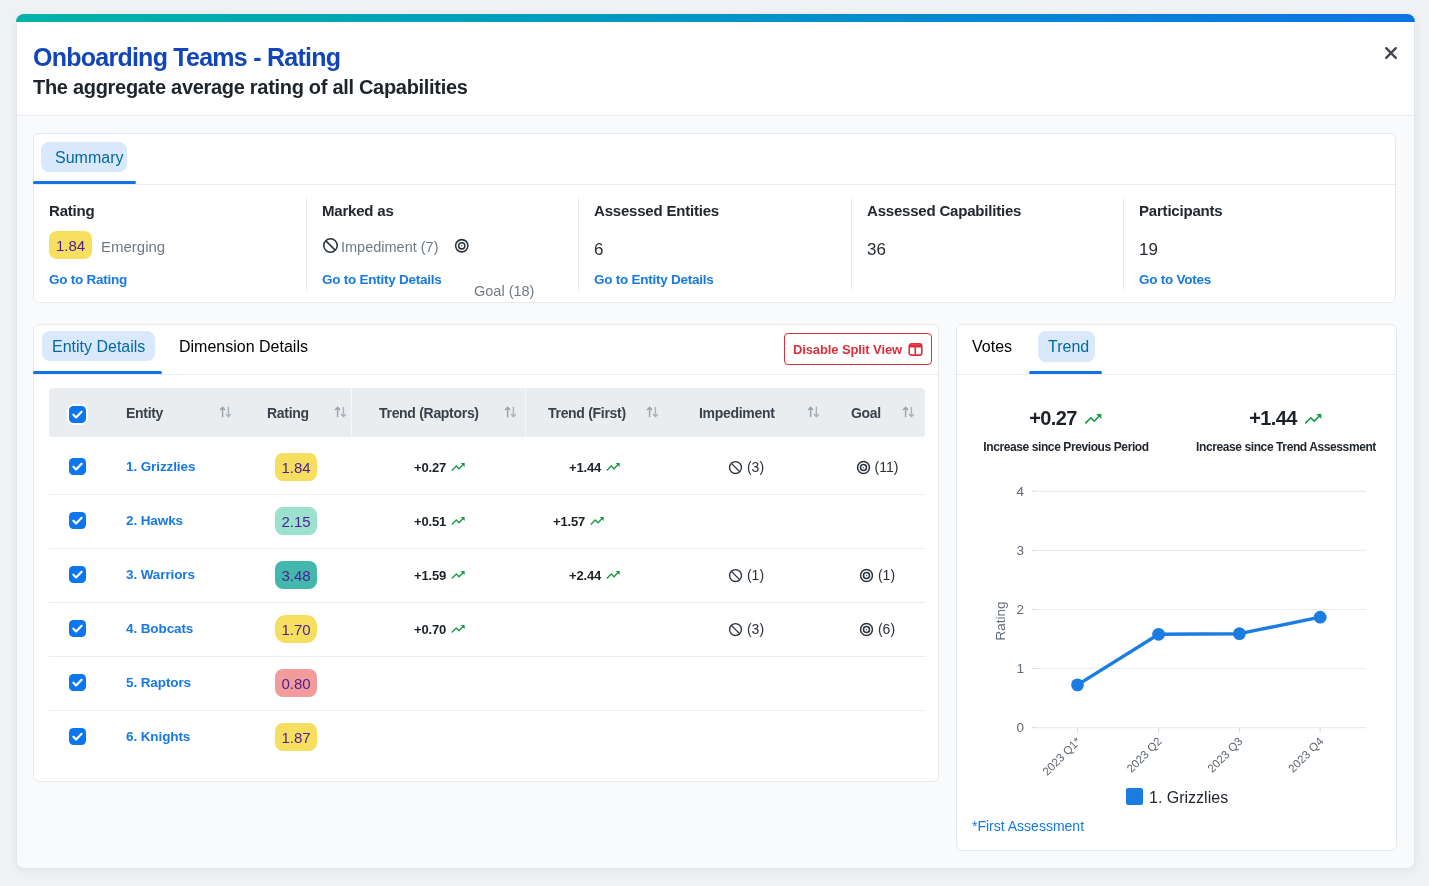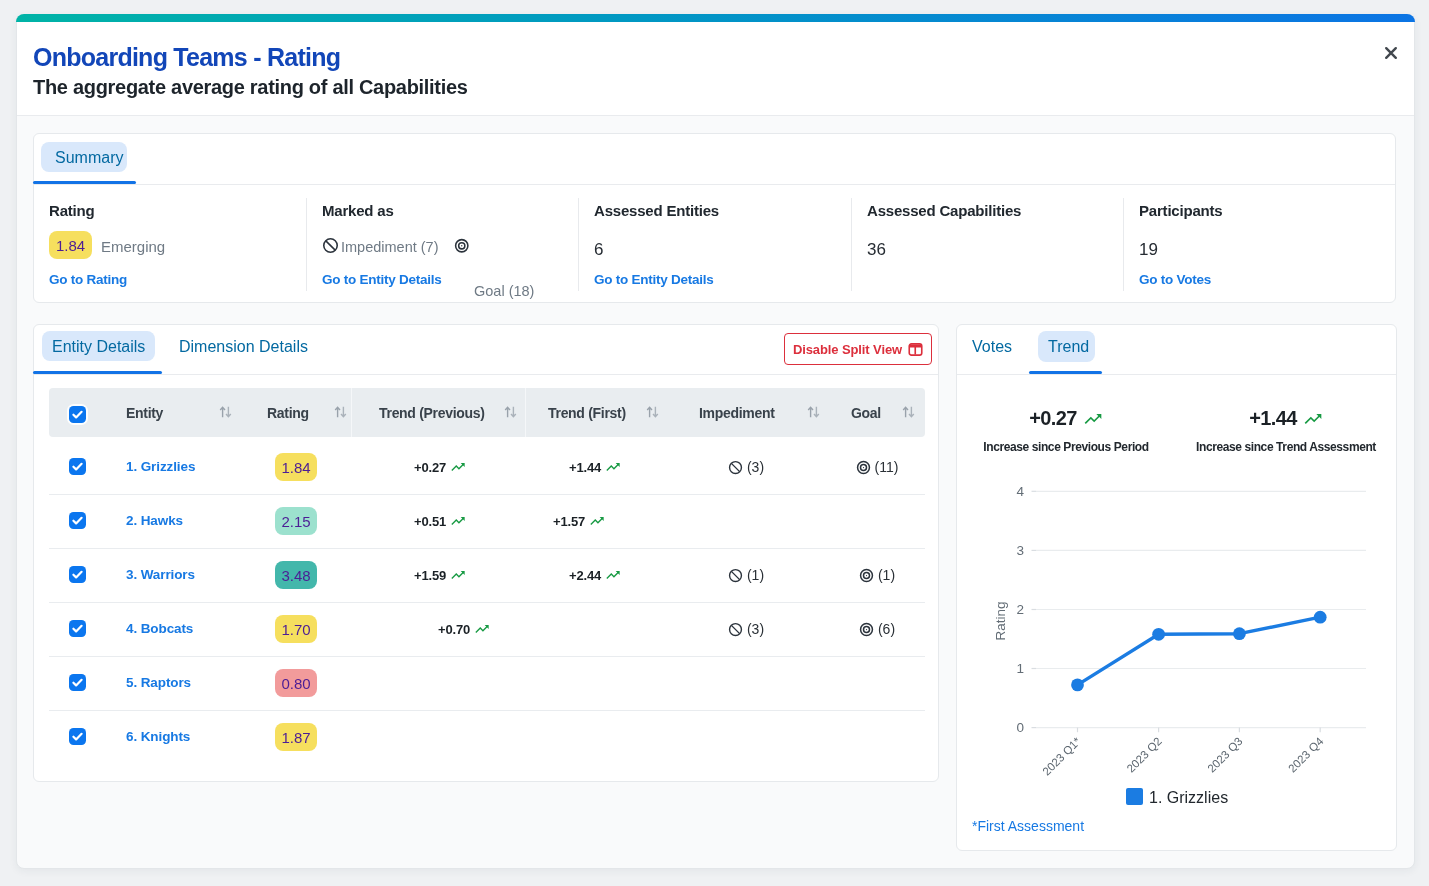--- a/index.html
+++ b/index.html
@@ -16,21 +16,21 @@
   .card{background:#fff;border:1px solid #e6e9ec;border-radius:6px;box-sizing:border-box;}
   #sumcard{left:33px;top:133px;width:1363px;height:170px;}
   #leftcard{left:33px;top:324px;width:906px;height:458px;}
   #rightcard{left:956px;top:324px;width:441px;height:527px;}
   
   .tabbg{background:#d9e8fb;border-radius:8px;}
   .tabline{background:#1273e6;height:3px;border-radius:2px;}
   .hline{background:#e9ebee;height:1px;}
   .vline{background:#e8eaed;width:1px;}
   .tabtxt{font-size:16px;color:#0369a1;}
-  .tablink{font-size:16px;color:#0369a1;}
+  .tablink{font-size:16px;color:#000000;}
   
   .slabel{font-size:15px;font-weight:bold;color:#21282f;letter-spacing:-0.2px;}
   .sval{font-size:17px;color:#262c33;}
   .gray{color:#6f7a85;}
   .golink{font-size:13.5px;font-weight:bold;color:#1779e3;letter-spacing:-0.25px;}
   .badge{border-radius:8px;font-weight:normal;color:#4c1d95;display:flex;align-items:center;justify-content:center;}
   .bigbadge{width:43px;height:28px;font-size:15px;}
   
   .redbtn{border:1px solid #dc2f3c;border-radius:4px;color:#dc2f3c;font-size:13px;font-weight:bold;display:flex;align-items:center;justify-content:center;gap:6px;letter-spacing:-0.1px;}
   #thead{left:49px;top:388px;width:876px;height:49px;background:#e9edf0;border-radius:4px;}
@@ -127,21 +127,21 @@
       <path d="M9.4 1.8v9.6M7 9L9.4 11.6 11.8 9" stroke="#aab2ba"></path>
     </g>
   </svg>
 <div class="abs th" style="left:267px;top:405px;">Rating</div>
 <svg class="abs" style="left:334px;top:405px;" width="13" height="14" viewBox="0 0 13 14">
     <g stroke="#99a2ab" stroke-width="1.4" fill="none" stroke-linejoin="miter">
       <path d="M3.6 12.2V2.6M1.2 5L3.6 2.4 6 5"></path>
       <path d="M9.4 1.8v9.6M7 9L9.4 11.6 11.8 9" stroke="#aab2ba"></path>
     </g>
   </svg>
-<div class="abs th" style="left:379px;top:405px;">Trend (Previous)</div>
+<div class="abs th" style="left:379px;top:405px;">Trend (Raptors)</div>
 <svg class="abs" style="left:504px;top:405px;" width="13" height="14" viewBox="0 0 13 14">
     <g stroke="#99a2ab" stroke-width="1.4" fill="none" stroke-linejoin="miter">
       <path d="M3.6 12.2V2.6M1.2 5L3.6 2.4 6 5"></path>
       <path d="M9.4 1.8v9.6M7 9L9.4 11.6 11.8 9" stroke="#aab2ba"></path>
     </g>
   </svg>
 <div class="abs th" style="left:548px;top:405px;">Trend (First)</div>
 <svg class="abs" style="left:646px;top:405px;" width="13" height="14" viewBox="0 0 13 14">
     <g stroke="#99a2ab" stroke-width="1.4" fill="none" stroke-linejoin="miter">
       <path d="M3.6 12.2V2.6M1.2 5L3.6 2.4 6 5"></path>
@@ -248,22 +248,22 @@
       <circle cx="12" cy="12" r="1" fill="#2b333c" stroke="none"></circle>
     </svg>
     <span class="icnum">(1)</span>
   </div>
 
 <div class="abs row rowb" style="top:602px;"></div>
 <div class="abs cb" style="left:69px;top:620px;"><svg width="17" height="17" viewBox="0 0 17 17">
       <path d="M4.4 8.7l2.7 2.7 5.5-5.6" stroke="#fff" stroke-width="2.2" fill="none" stroke-linecap="round" stroke-linejoin="round"></path>
     </svg></div>
 <div class="abs elink" style="left:126px;top:621px;">4. Bobcats</div>
-<div class="abs badge badge2" style="left:275px;top:615px;background:#f6df5e;">1.70</div>
-<div class="abs cellc" style="left:390px;top:615px;width:100px;height:28px;justify-content:flex-end;">
+<div class="abs badge badge2" style="left:275px;top:615px;background:#f6df5e;border-radius:11px;">1.70</div>
+<div class="abs cellc" style="left:390px;top:615px;width:100px;height:28px;">
     <span class="tnum">+0.70</span>
     <svg width="16" height="16" viewBox="0 0 24 24" fill="#179a43">
       <path d="M16 6l2.29 2.29-4.88 4.88-4-4L2 16.59 3.41 18l6-6 4 4 6.3-6.29L22 12V6z"></path>
     </svg>
   </div>
 <div class="abs cellc" style="left:696px;top:615px;width:100px;height:28px;">
     <svg width="15" height="15" viewBox="0 0 24 24" fill="none" stroke="#2b333c" stroke-width="2.2">
       <circle cx="12" cy="12" r="9.5"></circle>
       <line x1="5.4" y1="5.4" x2="18.6" y2="18.6"></line>
     </svg>

